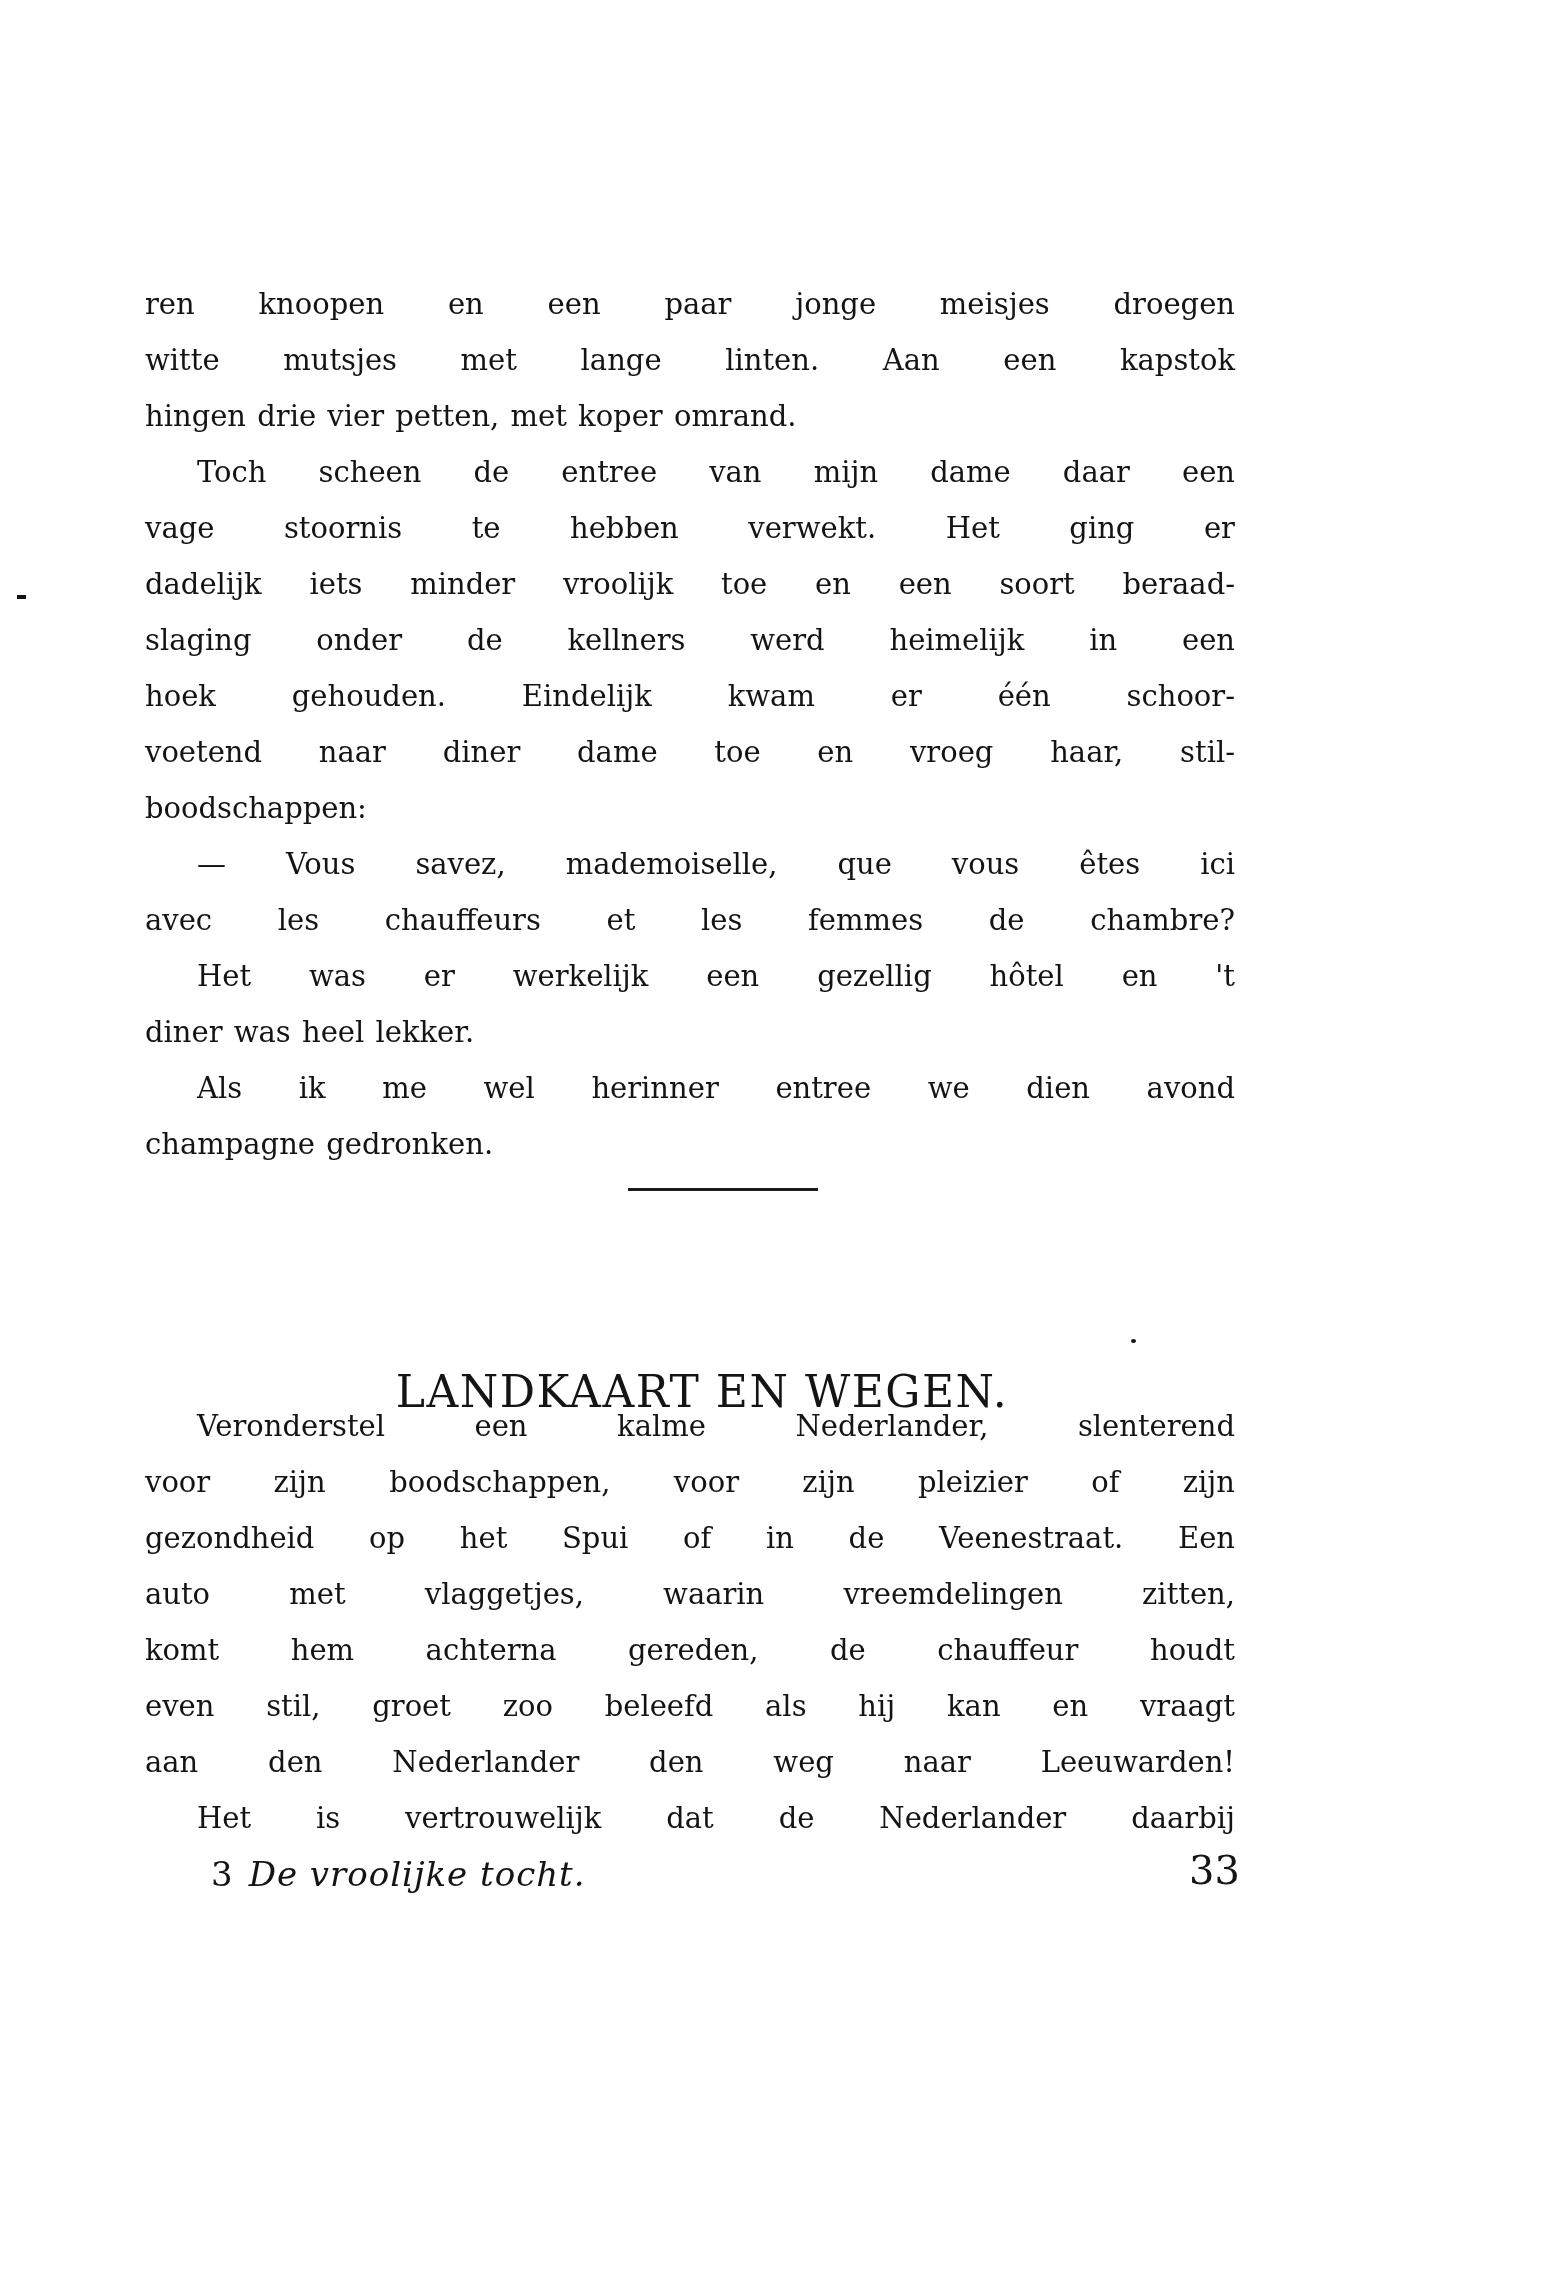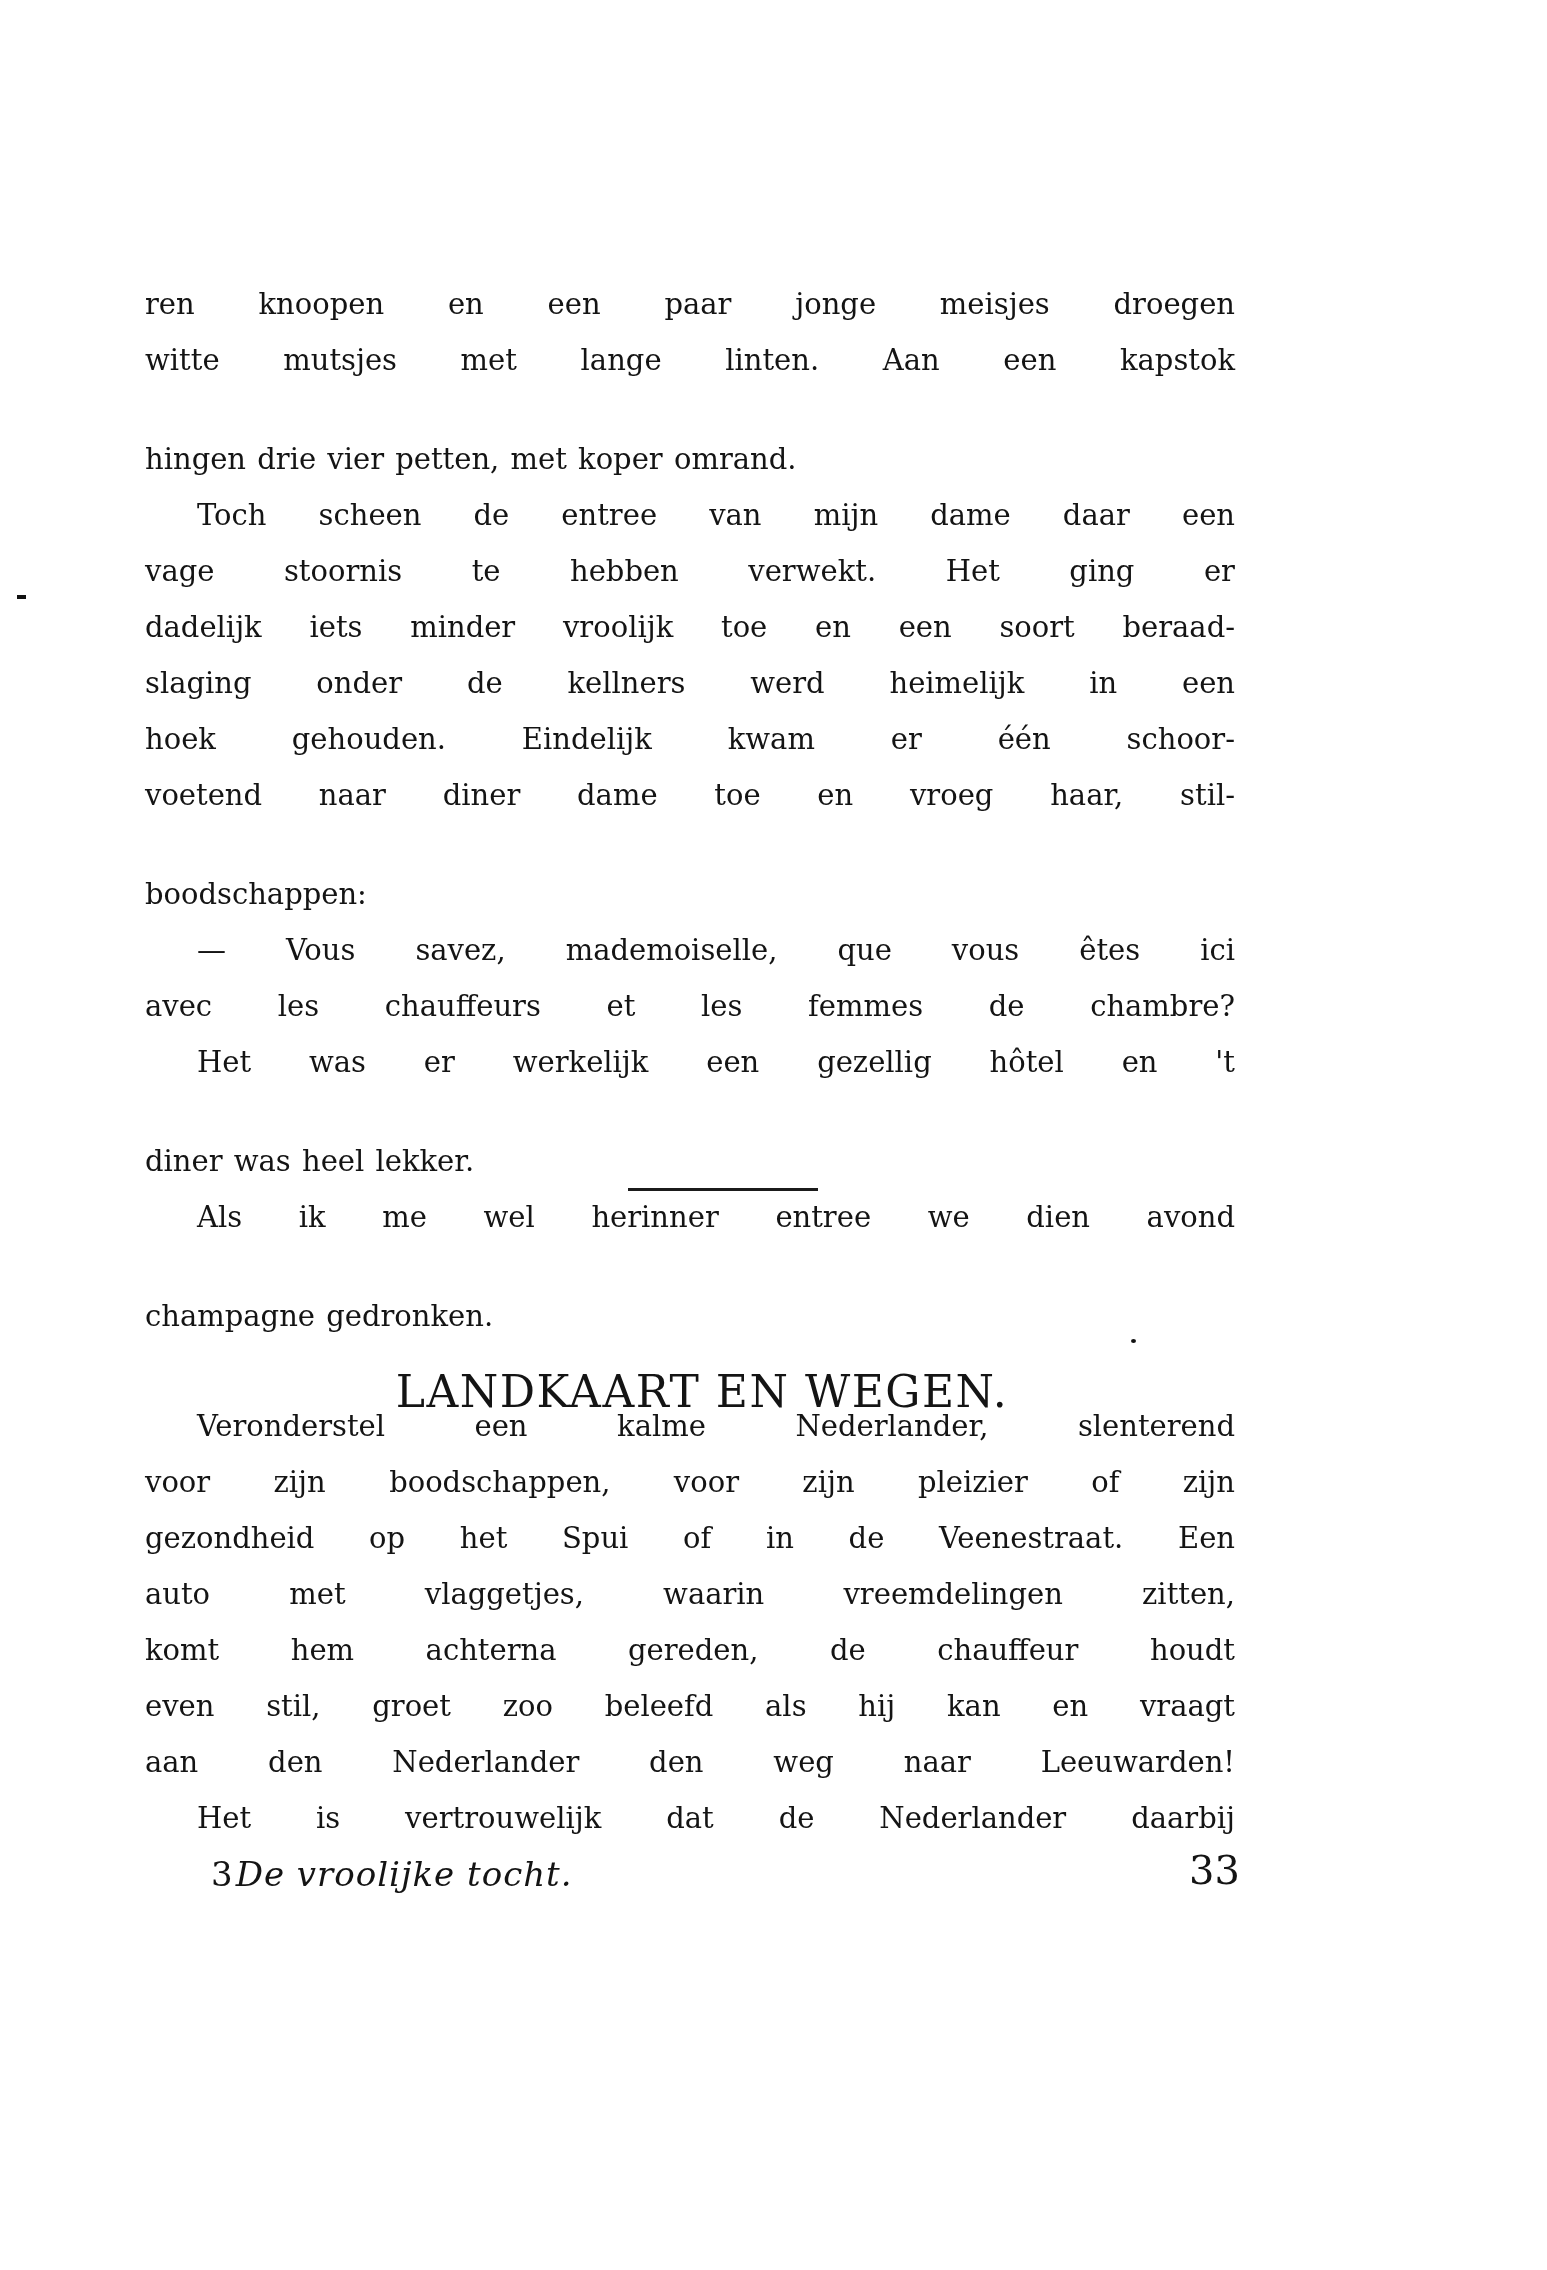--- a/index.html
+++ b/index.html
@@ -27,21 +27,20 @@
     font-size: 29px;
     line-height: 56px;
     height: 56px;
     text-align: justify;
     text-align-last: justify;
     word-spacing: 2px;
   }
   .line.indent { text-indent: 52px; }
   .line.last {
     text-align-last: left;
-    margin-top: 43px;
   }
   .divider {
     position: absolute;
     left: 628px;
     top: 1188px;
     width: 190px;
     height: 3px;
     background: #1b1b1b;
   }
   .heading {
@@ -68,21 +67,21 @@
   .footer-left {
     position: absolute;
     left: 66px;
     top: 0;
     font-size: 34px;
     line-height: 48px;
     white-space: nowrap;
   }
   .footer-left .book-title {
     font-style: italic;
-    margin-left: 3px;
+    margin-left: 16px;
     letter-spacing: 1px;
   }
   .footer-right {
     position: absolute;
     right: 0;
     top: -4px;
     font-size: 40px;
     line-height: 48px;
   }
   .speck {

